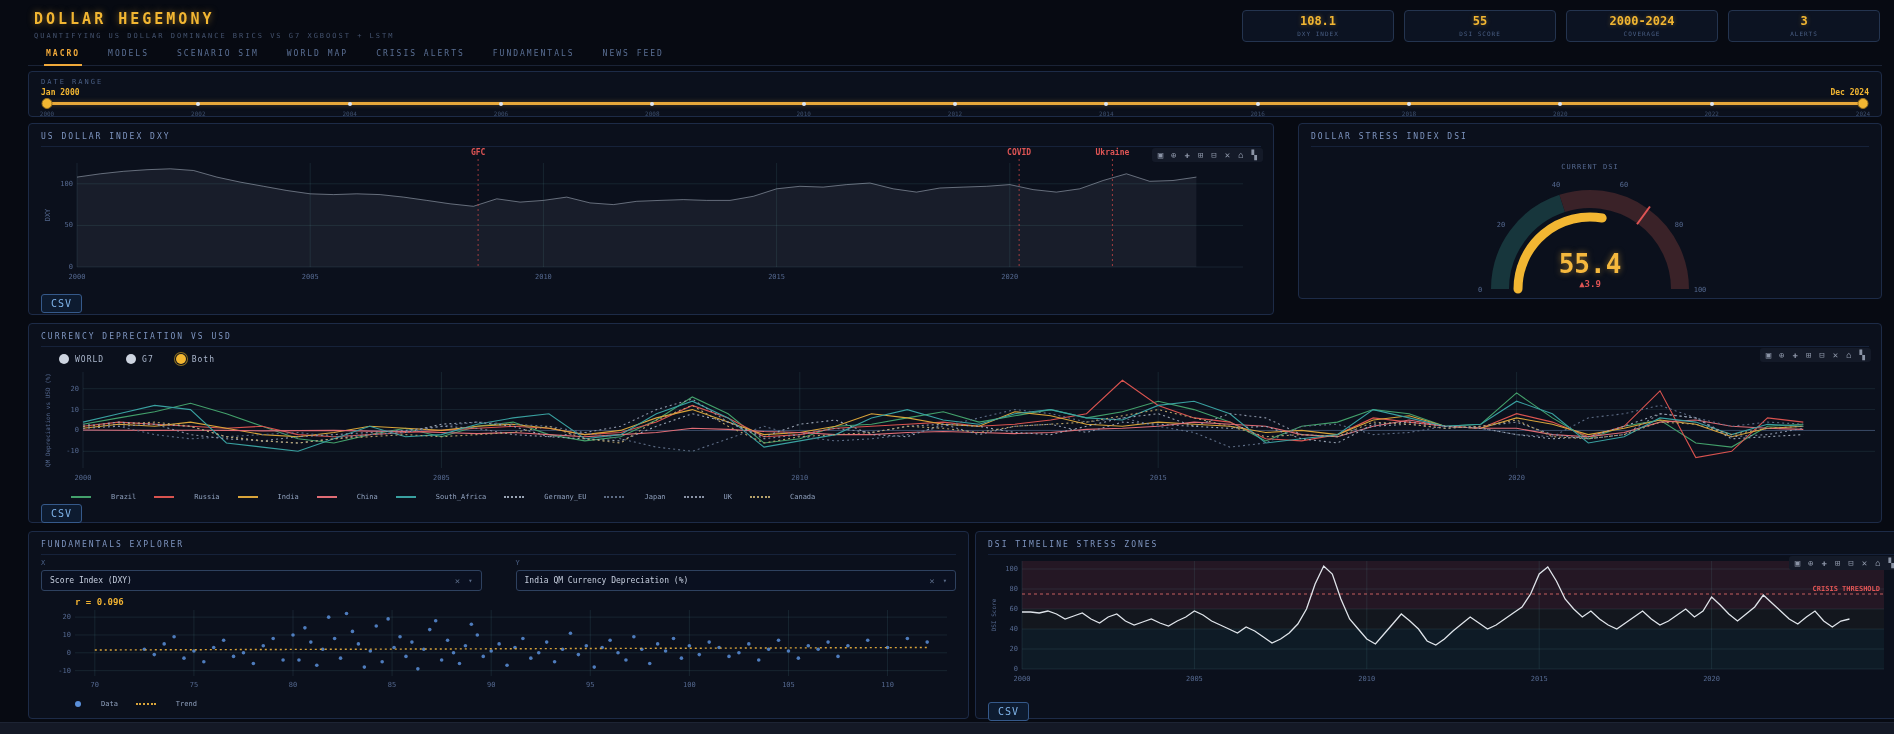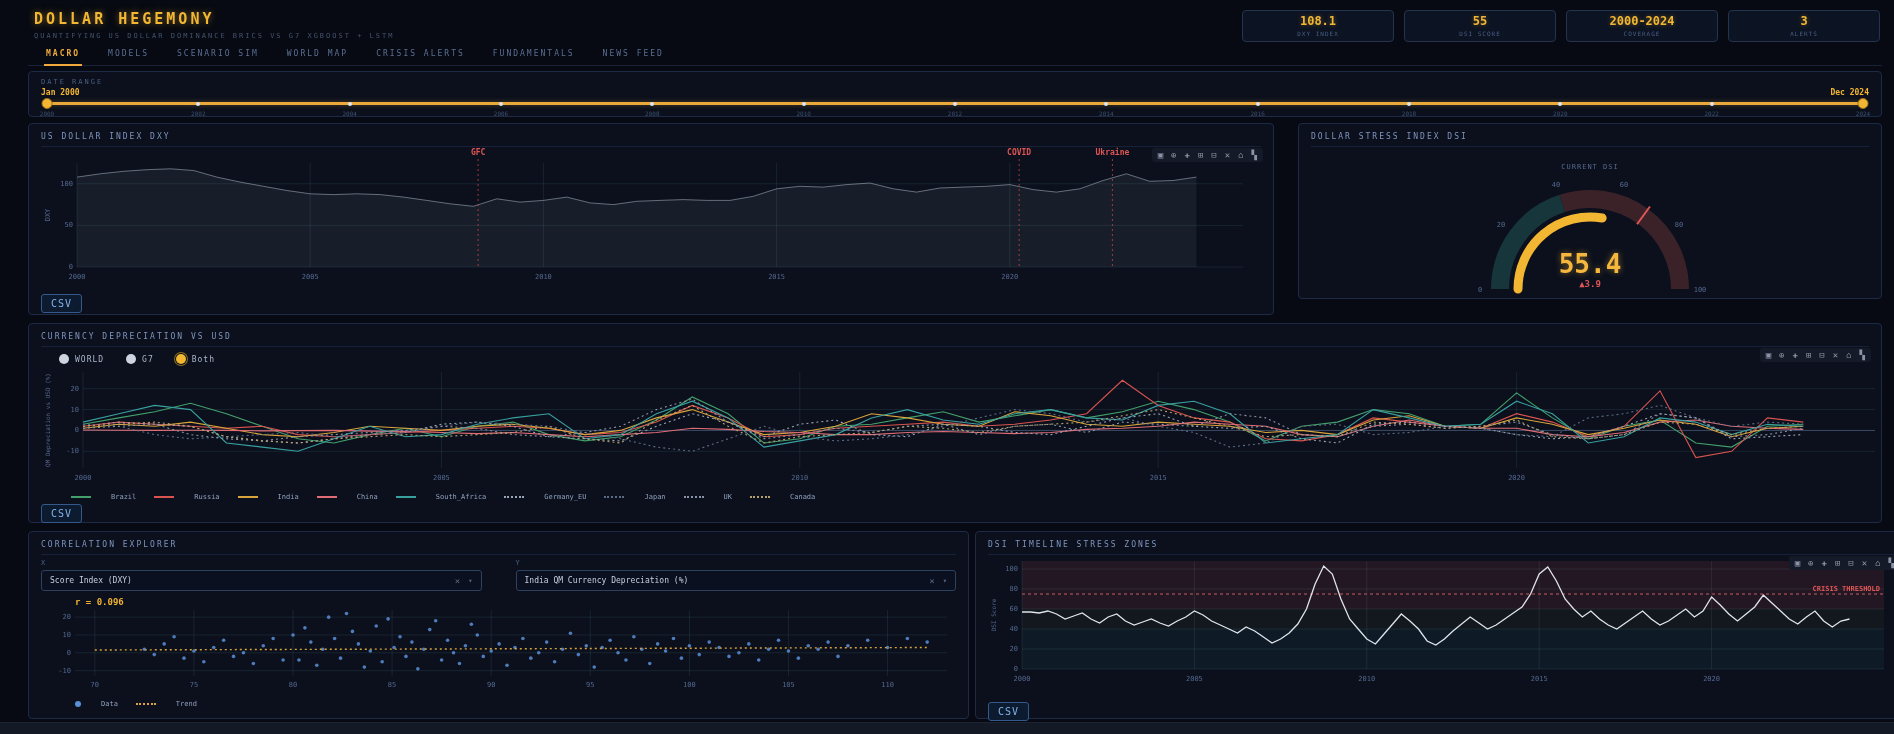--- a/index.html
+++ b/index.html
@@ -324,21 +324,21 @@
             <span class="leg-line dot" style="border-color: rgb(181, 160, 106);"></span>
             <span class="leg-txt">Canada</span>
           </span>
         </div>
       <div class="csv-btn">CSV</div>
     </div>
   </div>
 
   <div class="row4">
     <div class="panel corr-panel">
-      <div class="ptitle">CORRELATION EXPLORER</div>
+      <div class="ptitle">FUNDAMENTALS EXPLORER</div>
       <div class="dd-row">
         <div class="dd-block">
           <div class="dd-axis">X</div>
           <div class="dropdown">
             <span class="dd-val">Score Index (DXY)</span>
             <span class="dd-x">×</span>
             <span class="dd-car">▾</span>
           </div>
         </div>
         <div class="dd-block">

